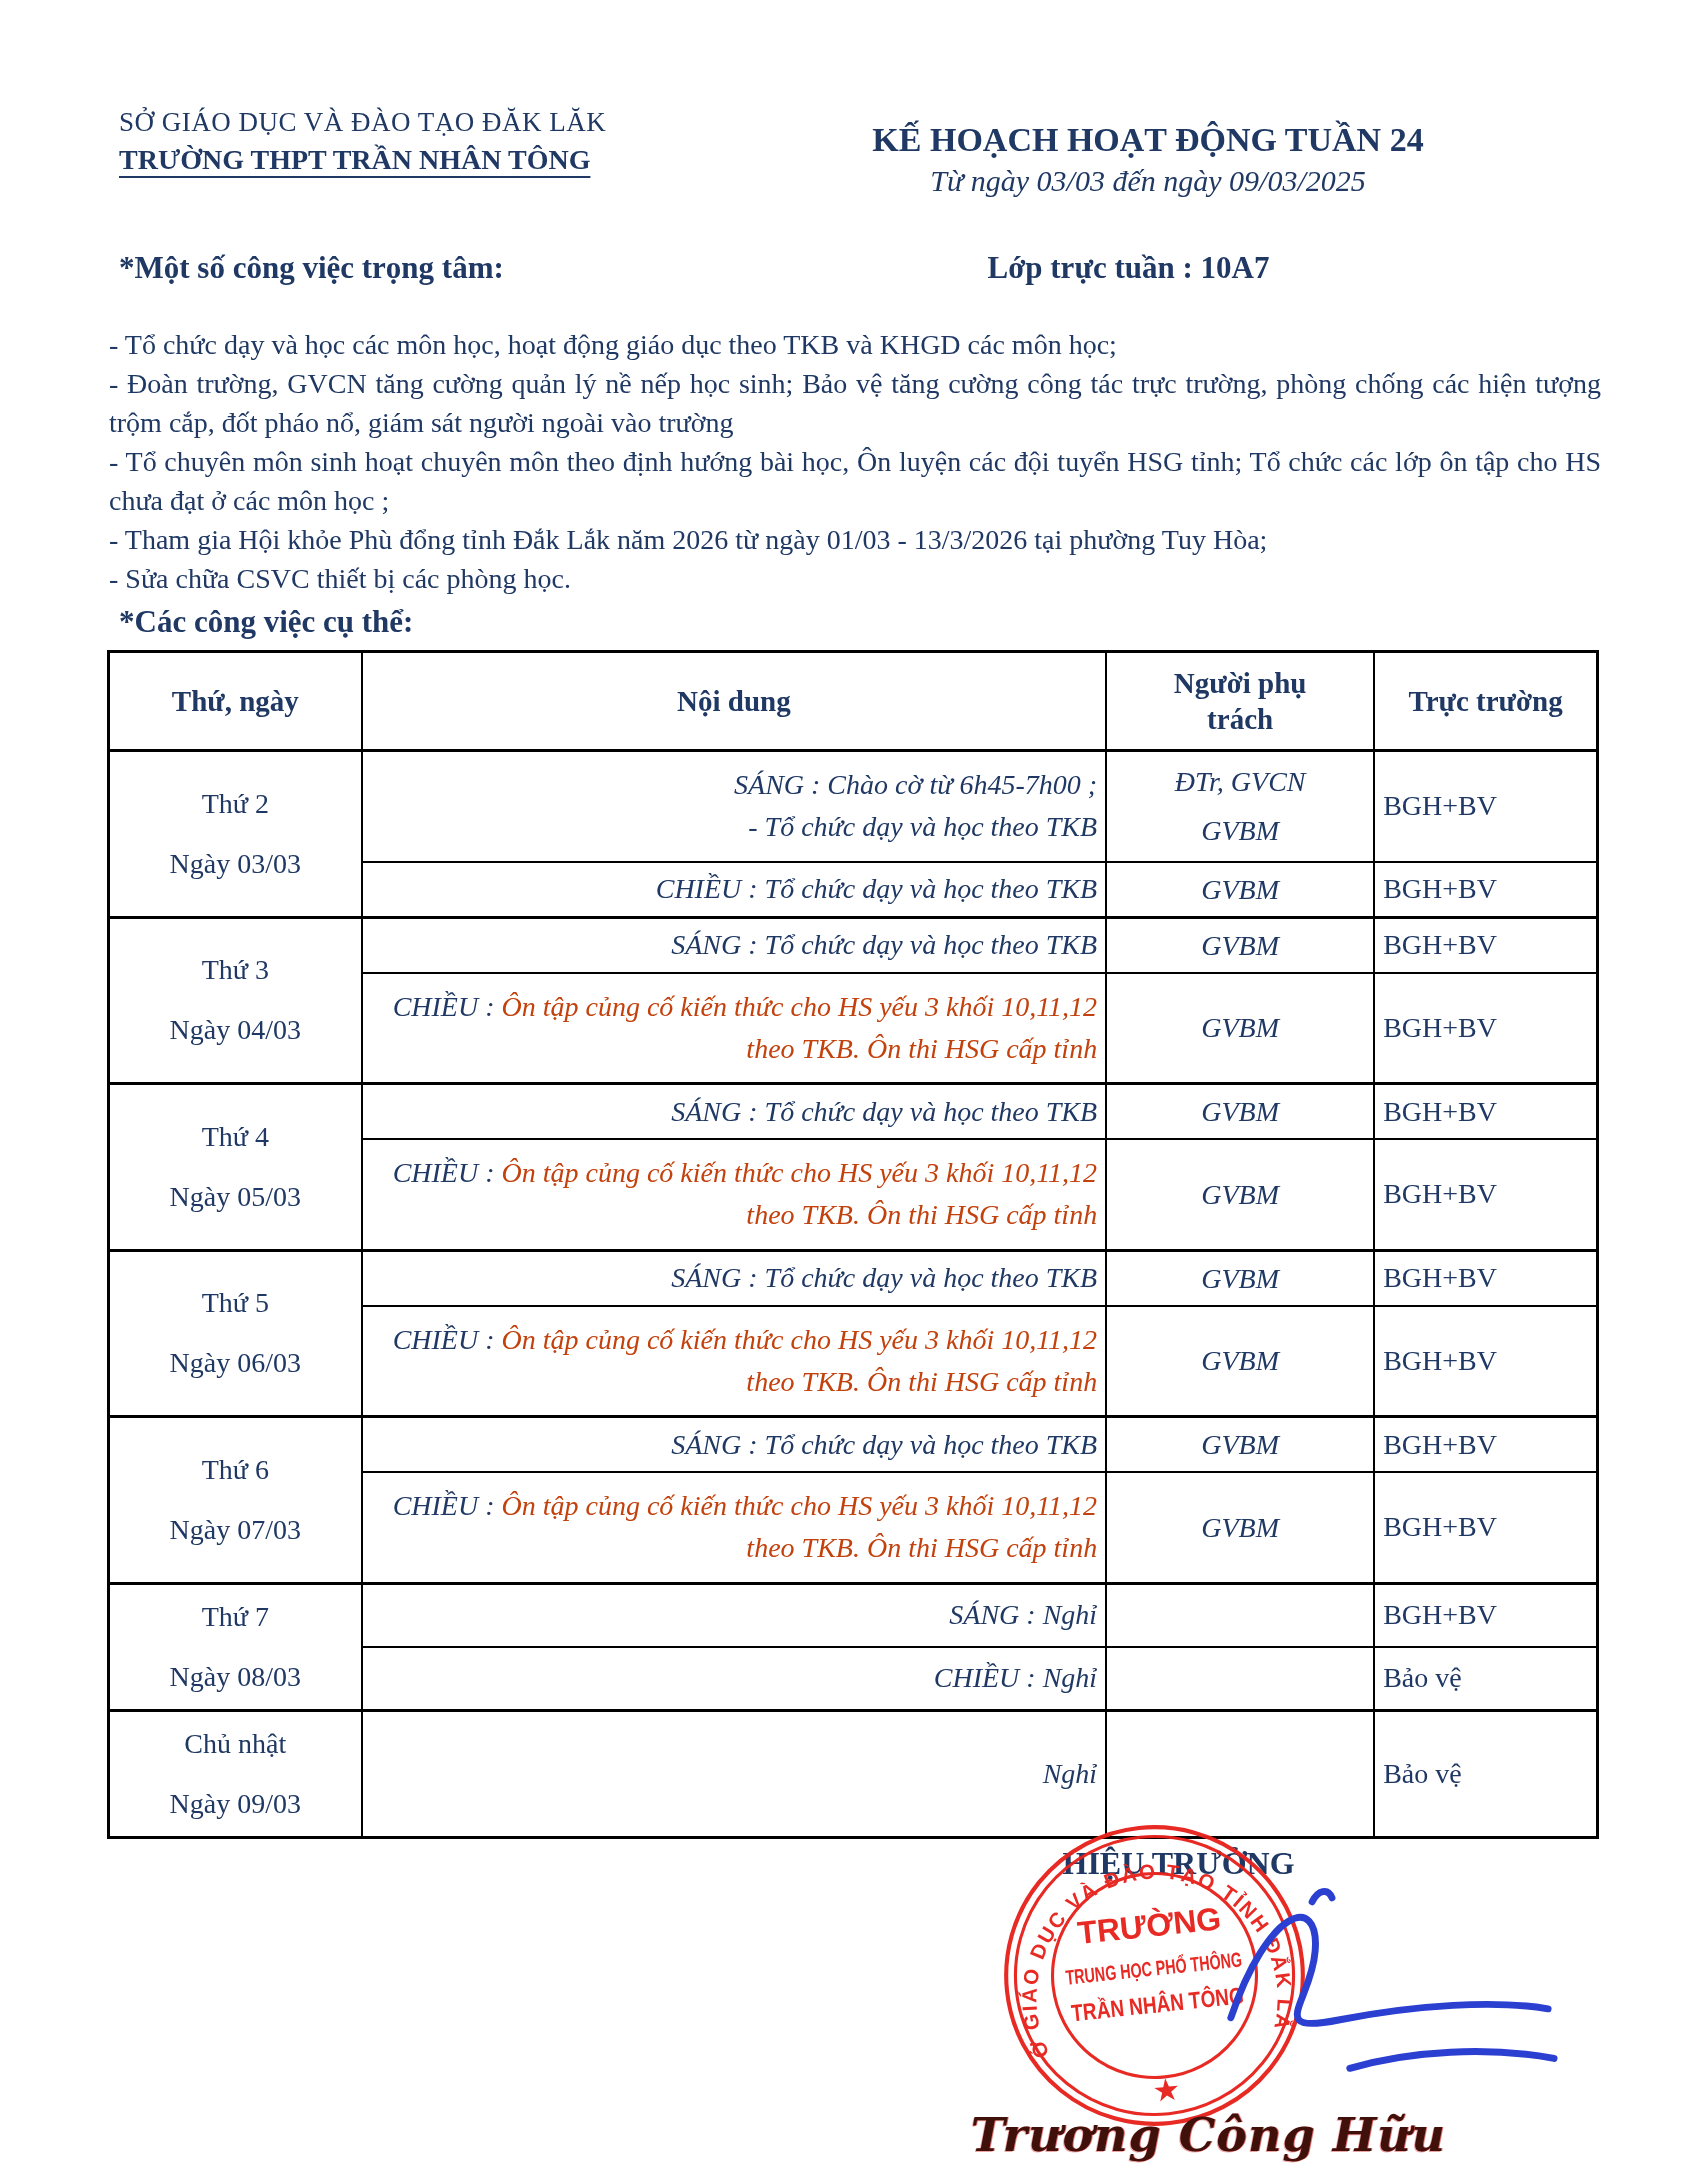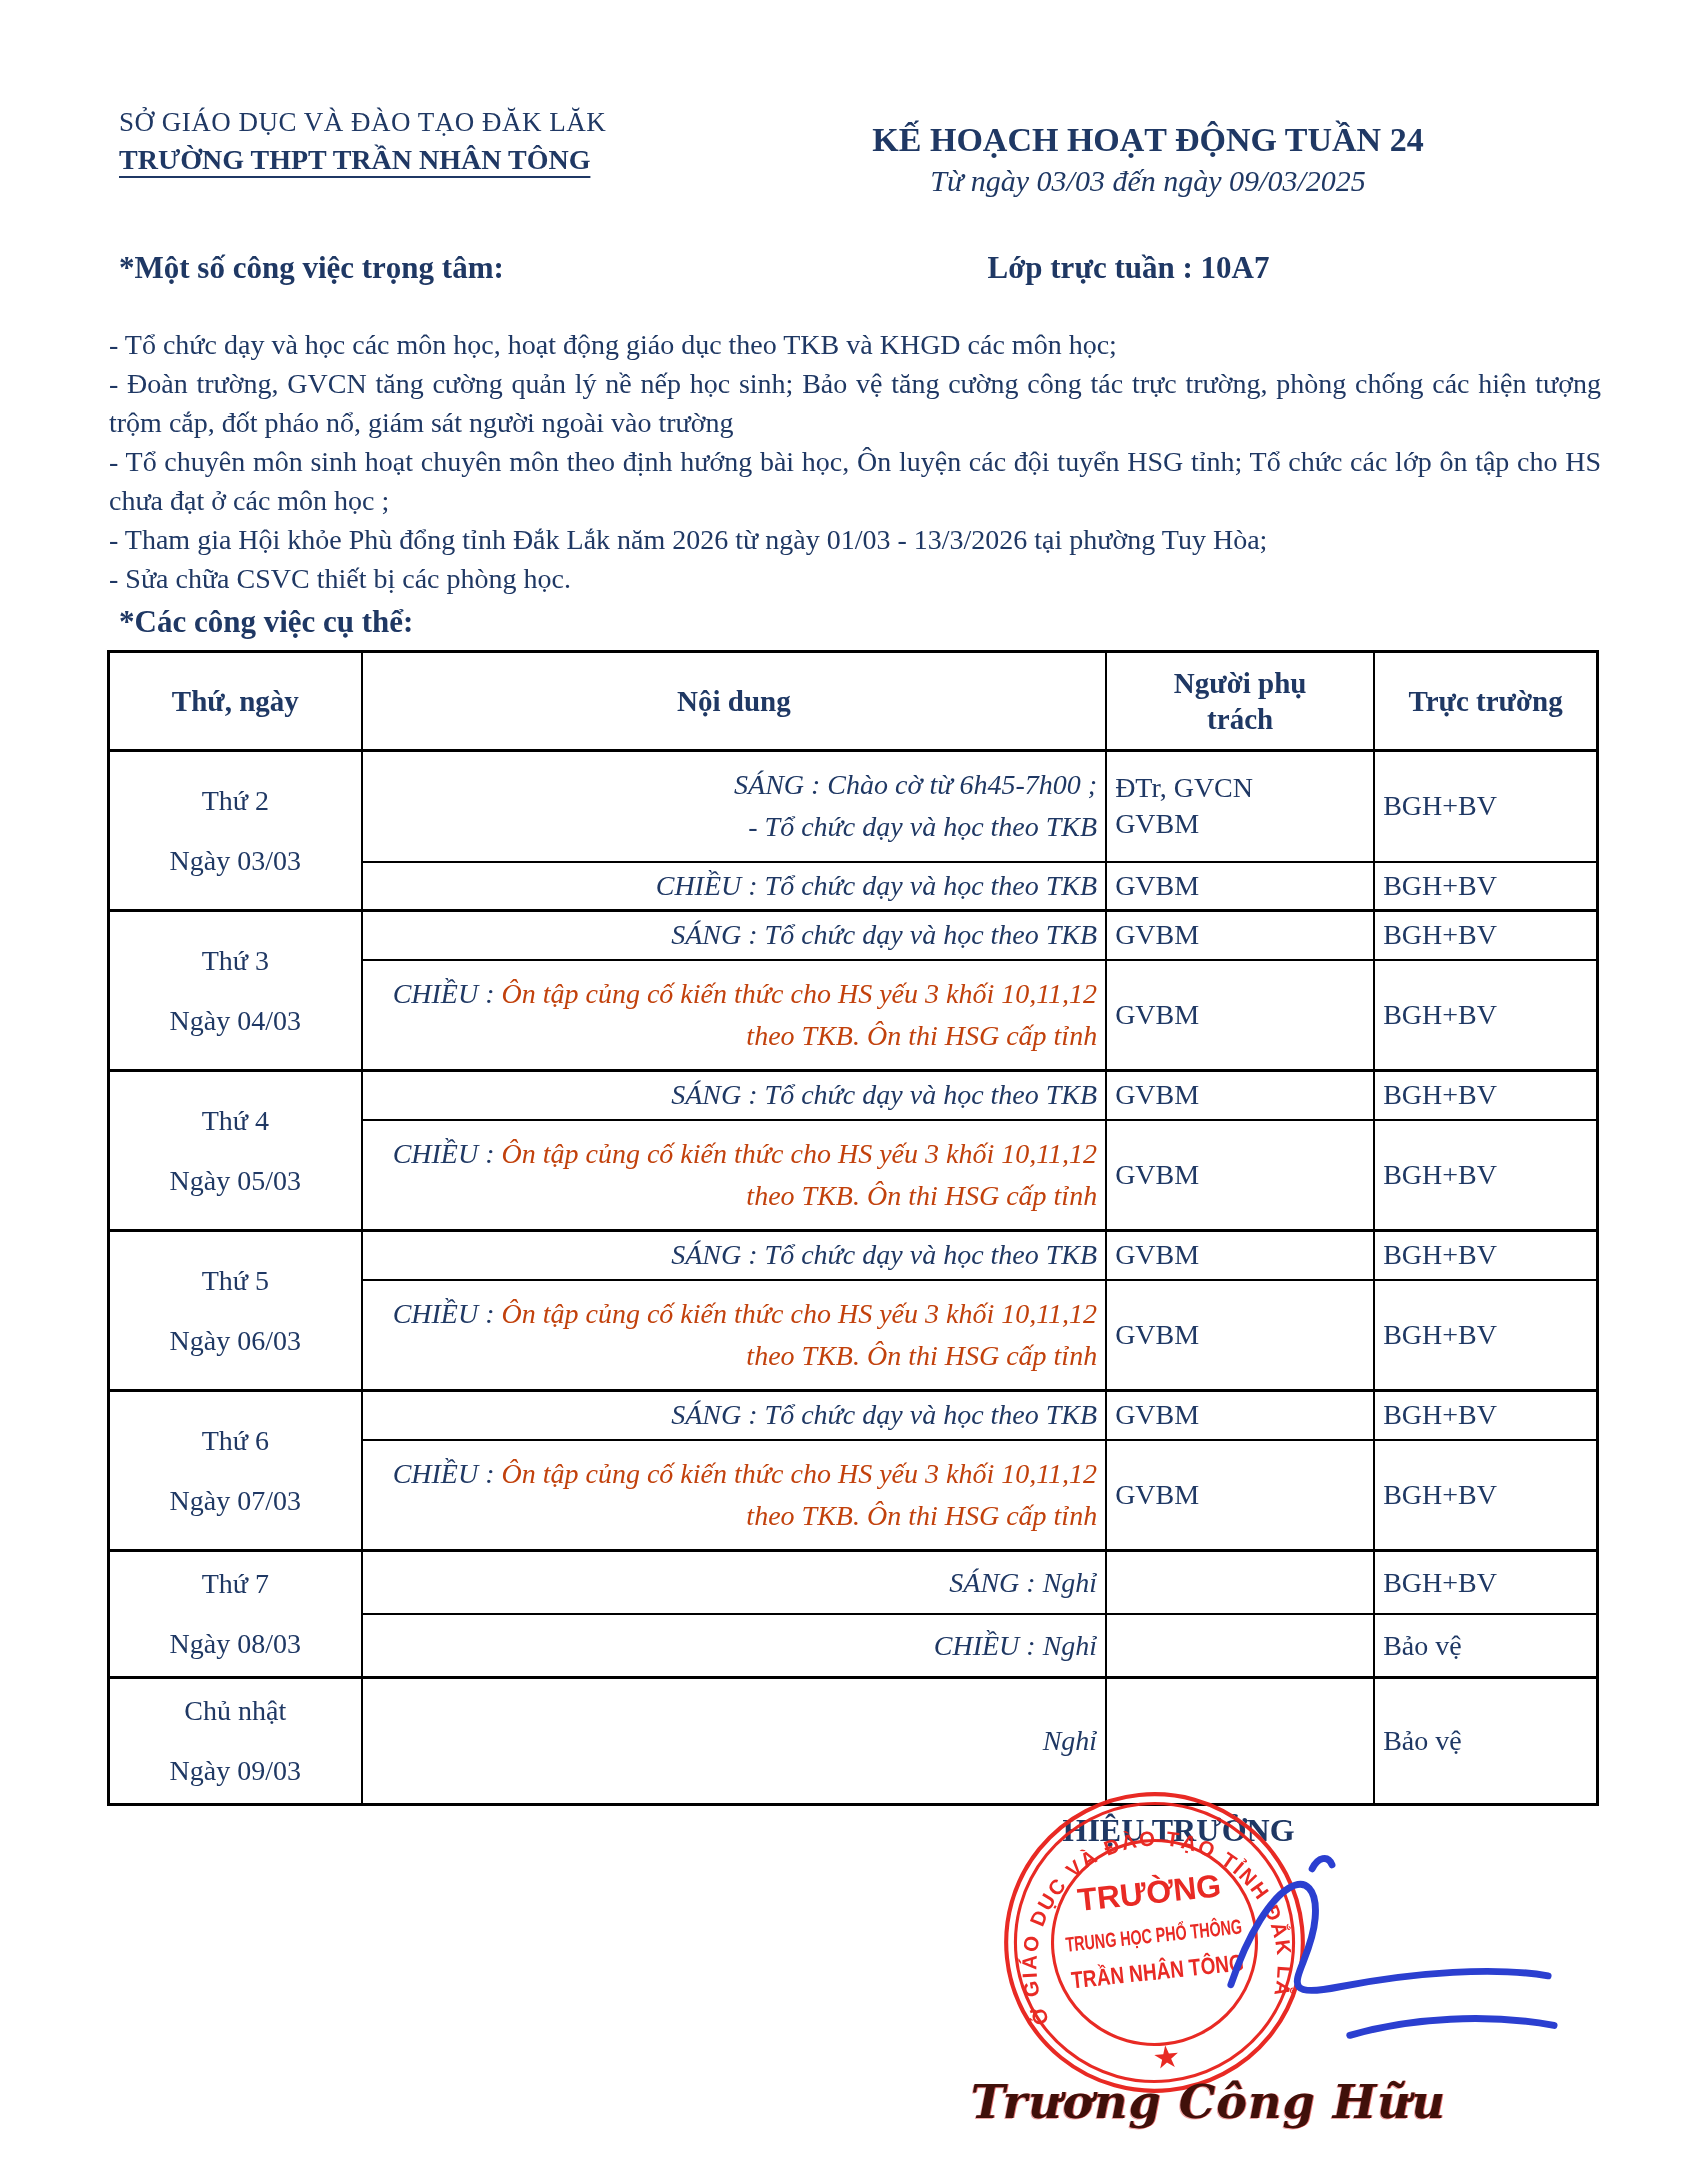--- a/index.html
+++ b/index.html
@@ -37,21 +37,21 @@
     border:2px solid #000;
     font-size:28px;color:#1f3864;
     vertical-align:middle;box-sizing:border-box;
     padding:2px 8px;
   }
   table.plan{border:3px solid #000;}
   table.plan th{font-weight:bold;font-size:29px;text-align:center;height:99px;line-height:36px;}
   tr.day-start td{border-top:3px solid #000;}
   td.daycell{text-align:center;line-height:60px;white-space:pre-line;}
   td.content{text-align:right;padding-left:14px;white-space:pre-line;line-height:42px;font-style:italic;}
-  td.staff{text-align:left;padding-left:16px;white-space:pre-line;line-height:36px;}
+  td.staff{text-align:center;padding-left:16px;white-space:pre-line;line-height:49px;font-style:italic;}
   td.dutycell{text-align:left;padding-left:16px;}
   .red{color:#c2410c;}
   .h-tall{height:111px;} .h-short{height:49px;} .h-cn{height:89px;}
   
   .footer{position:relative;height:416px;}
   .signer-title{position:absolute;left:921px;top:6px;width:297px;text-align:center;
     font-weight:bold;font-size:32px;color:#1f3864;z-index:1;}
   .stamp{position:absolute;left:891px;top:-18px;width:309px;height:309px;z-index:2;
     transform:rotate(-6deg);opacity:.96;}
   .sig{position:absolute;left:1104px;top:35px;width:347px;height:228px;z-index:3;}

